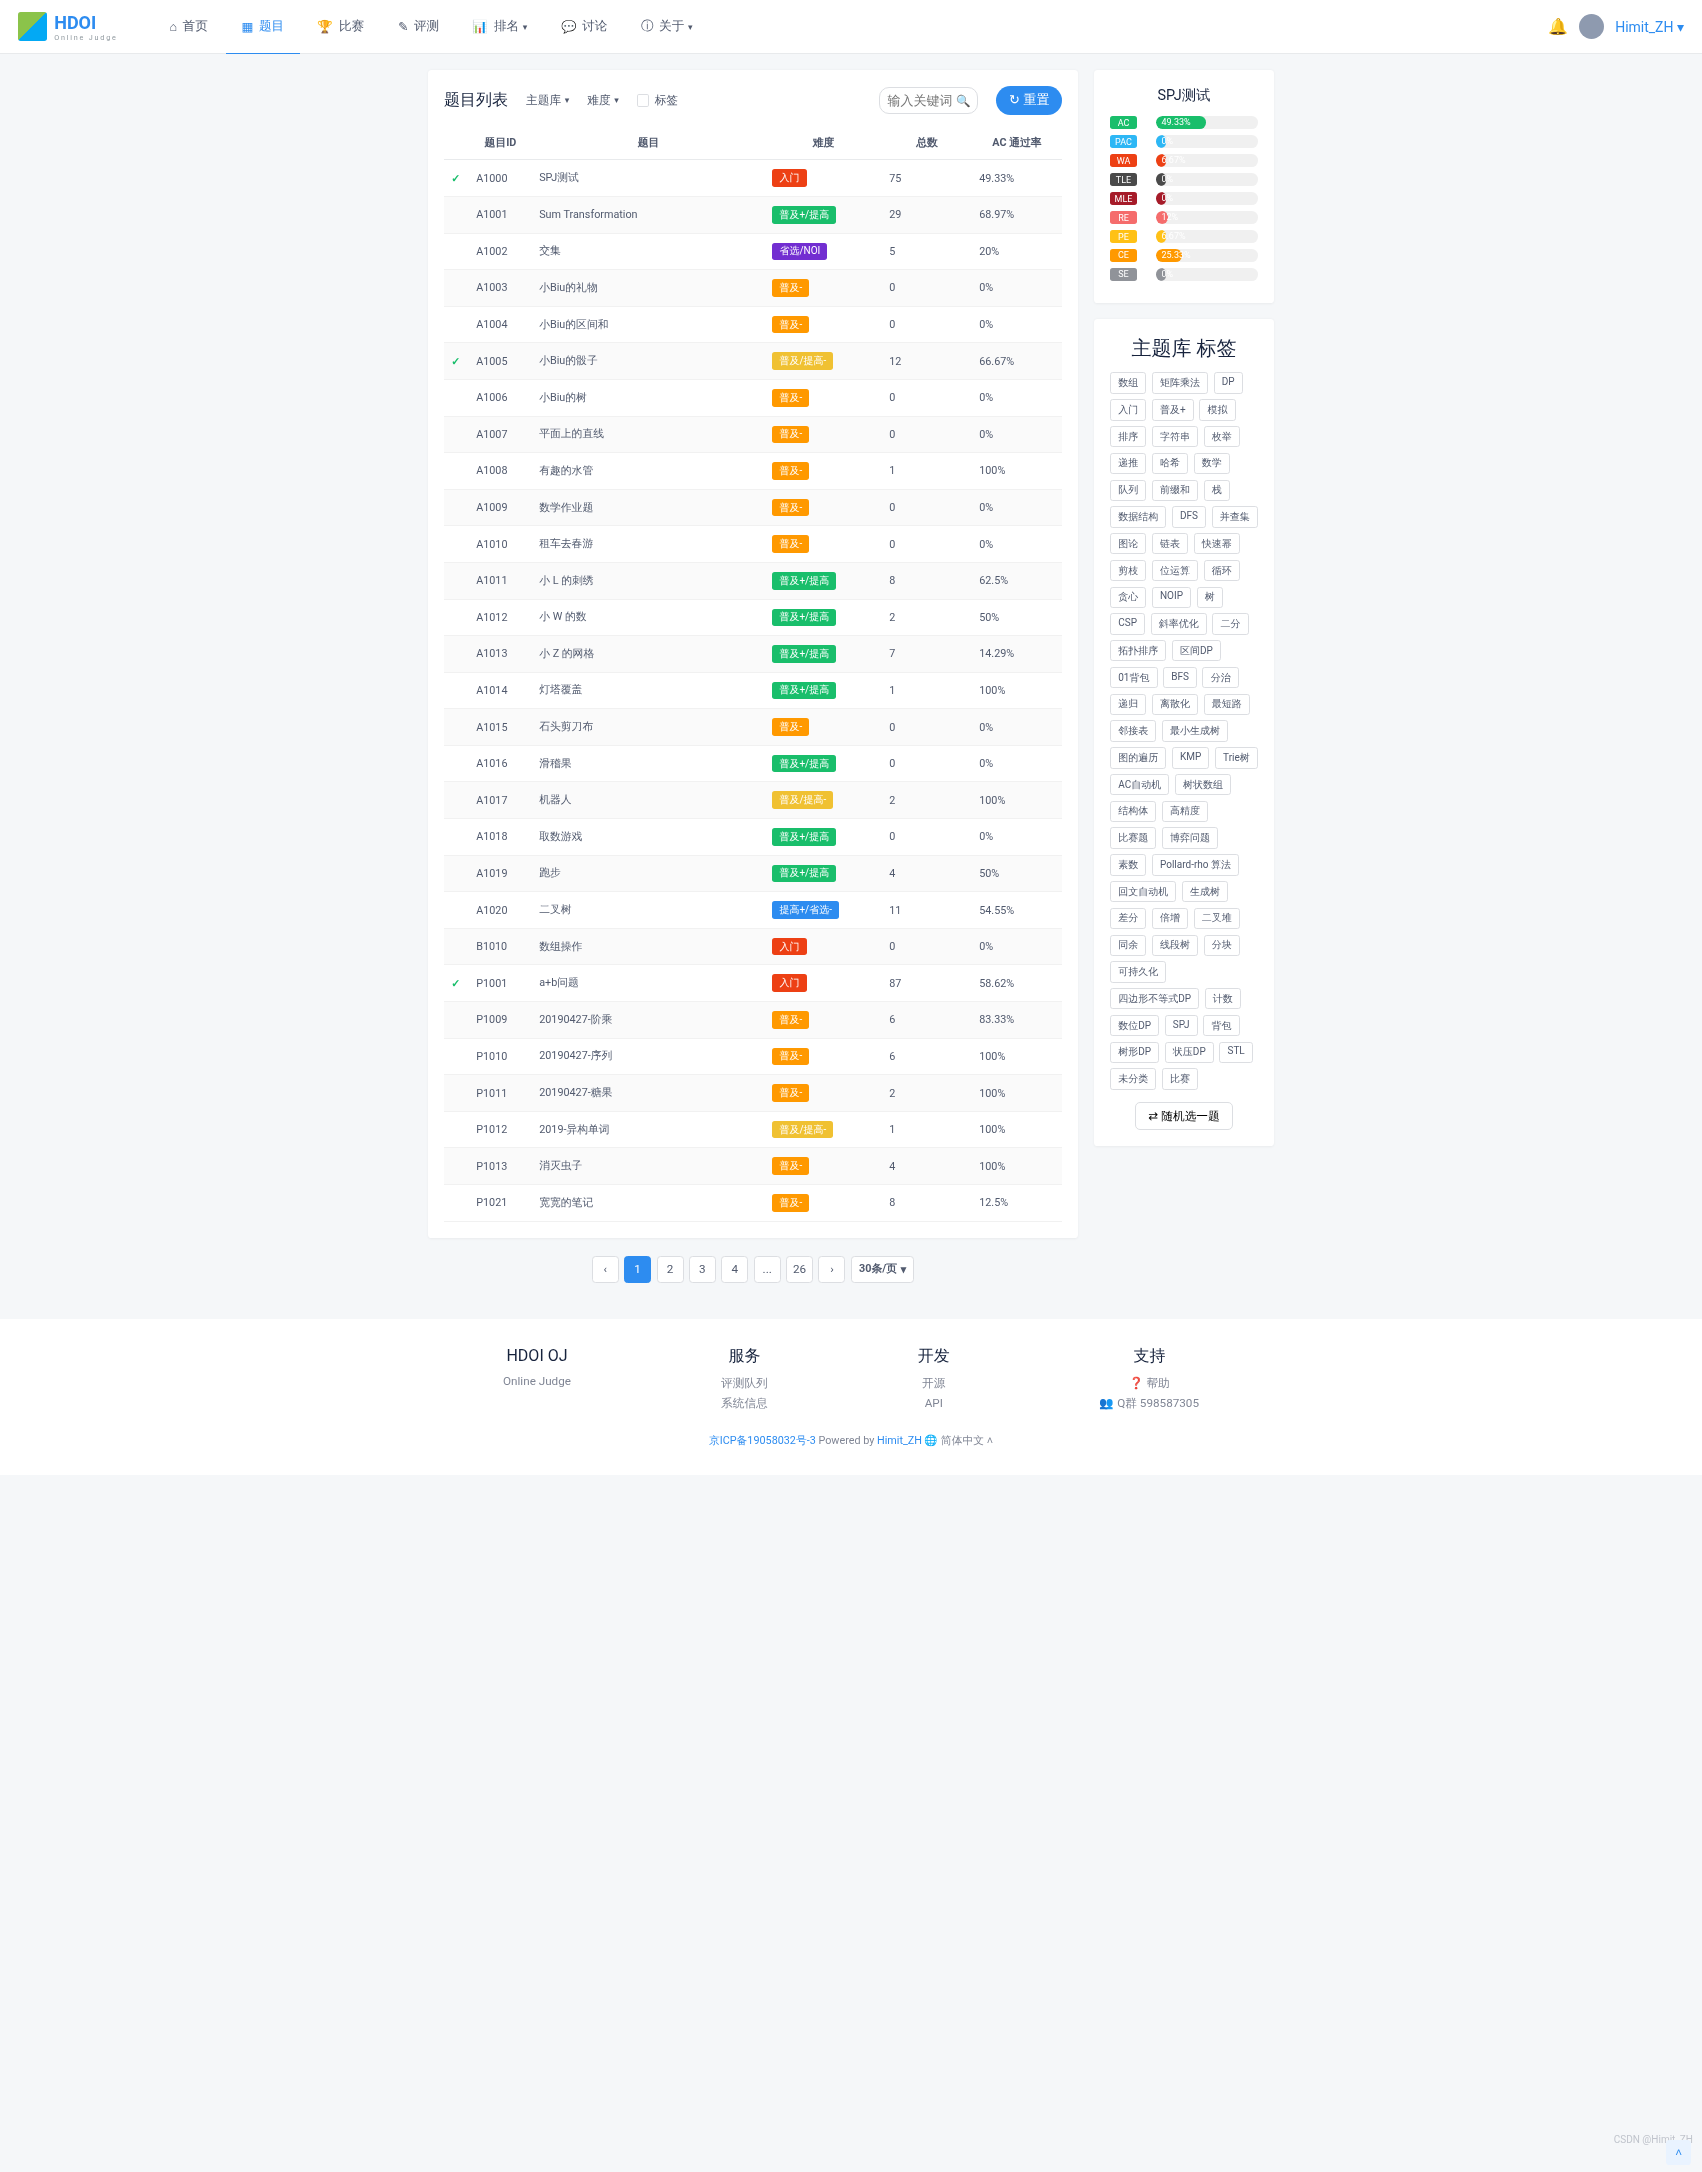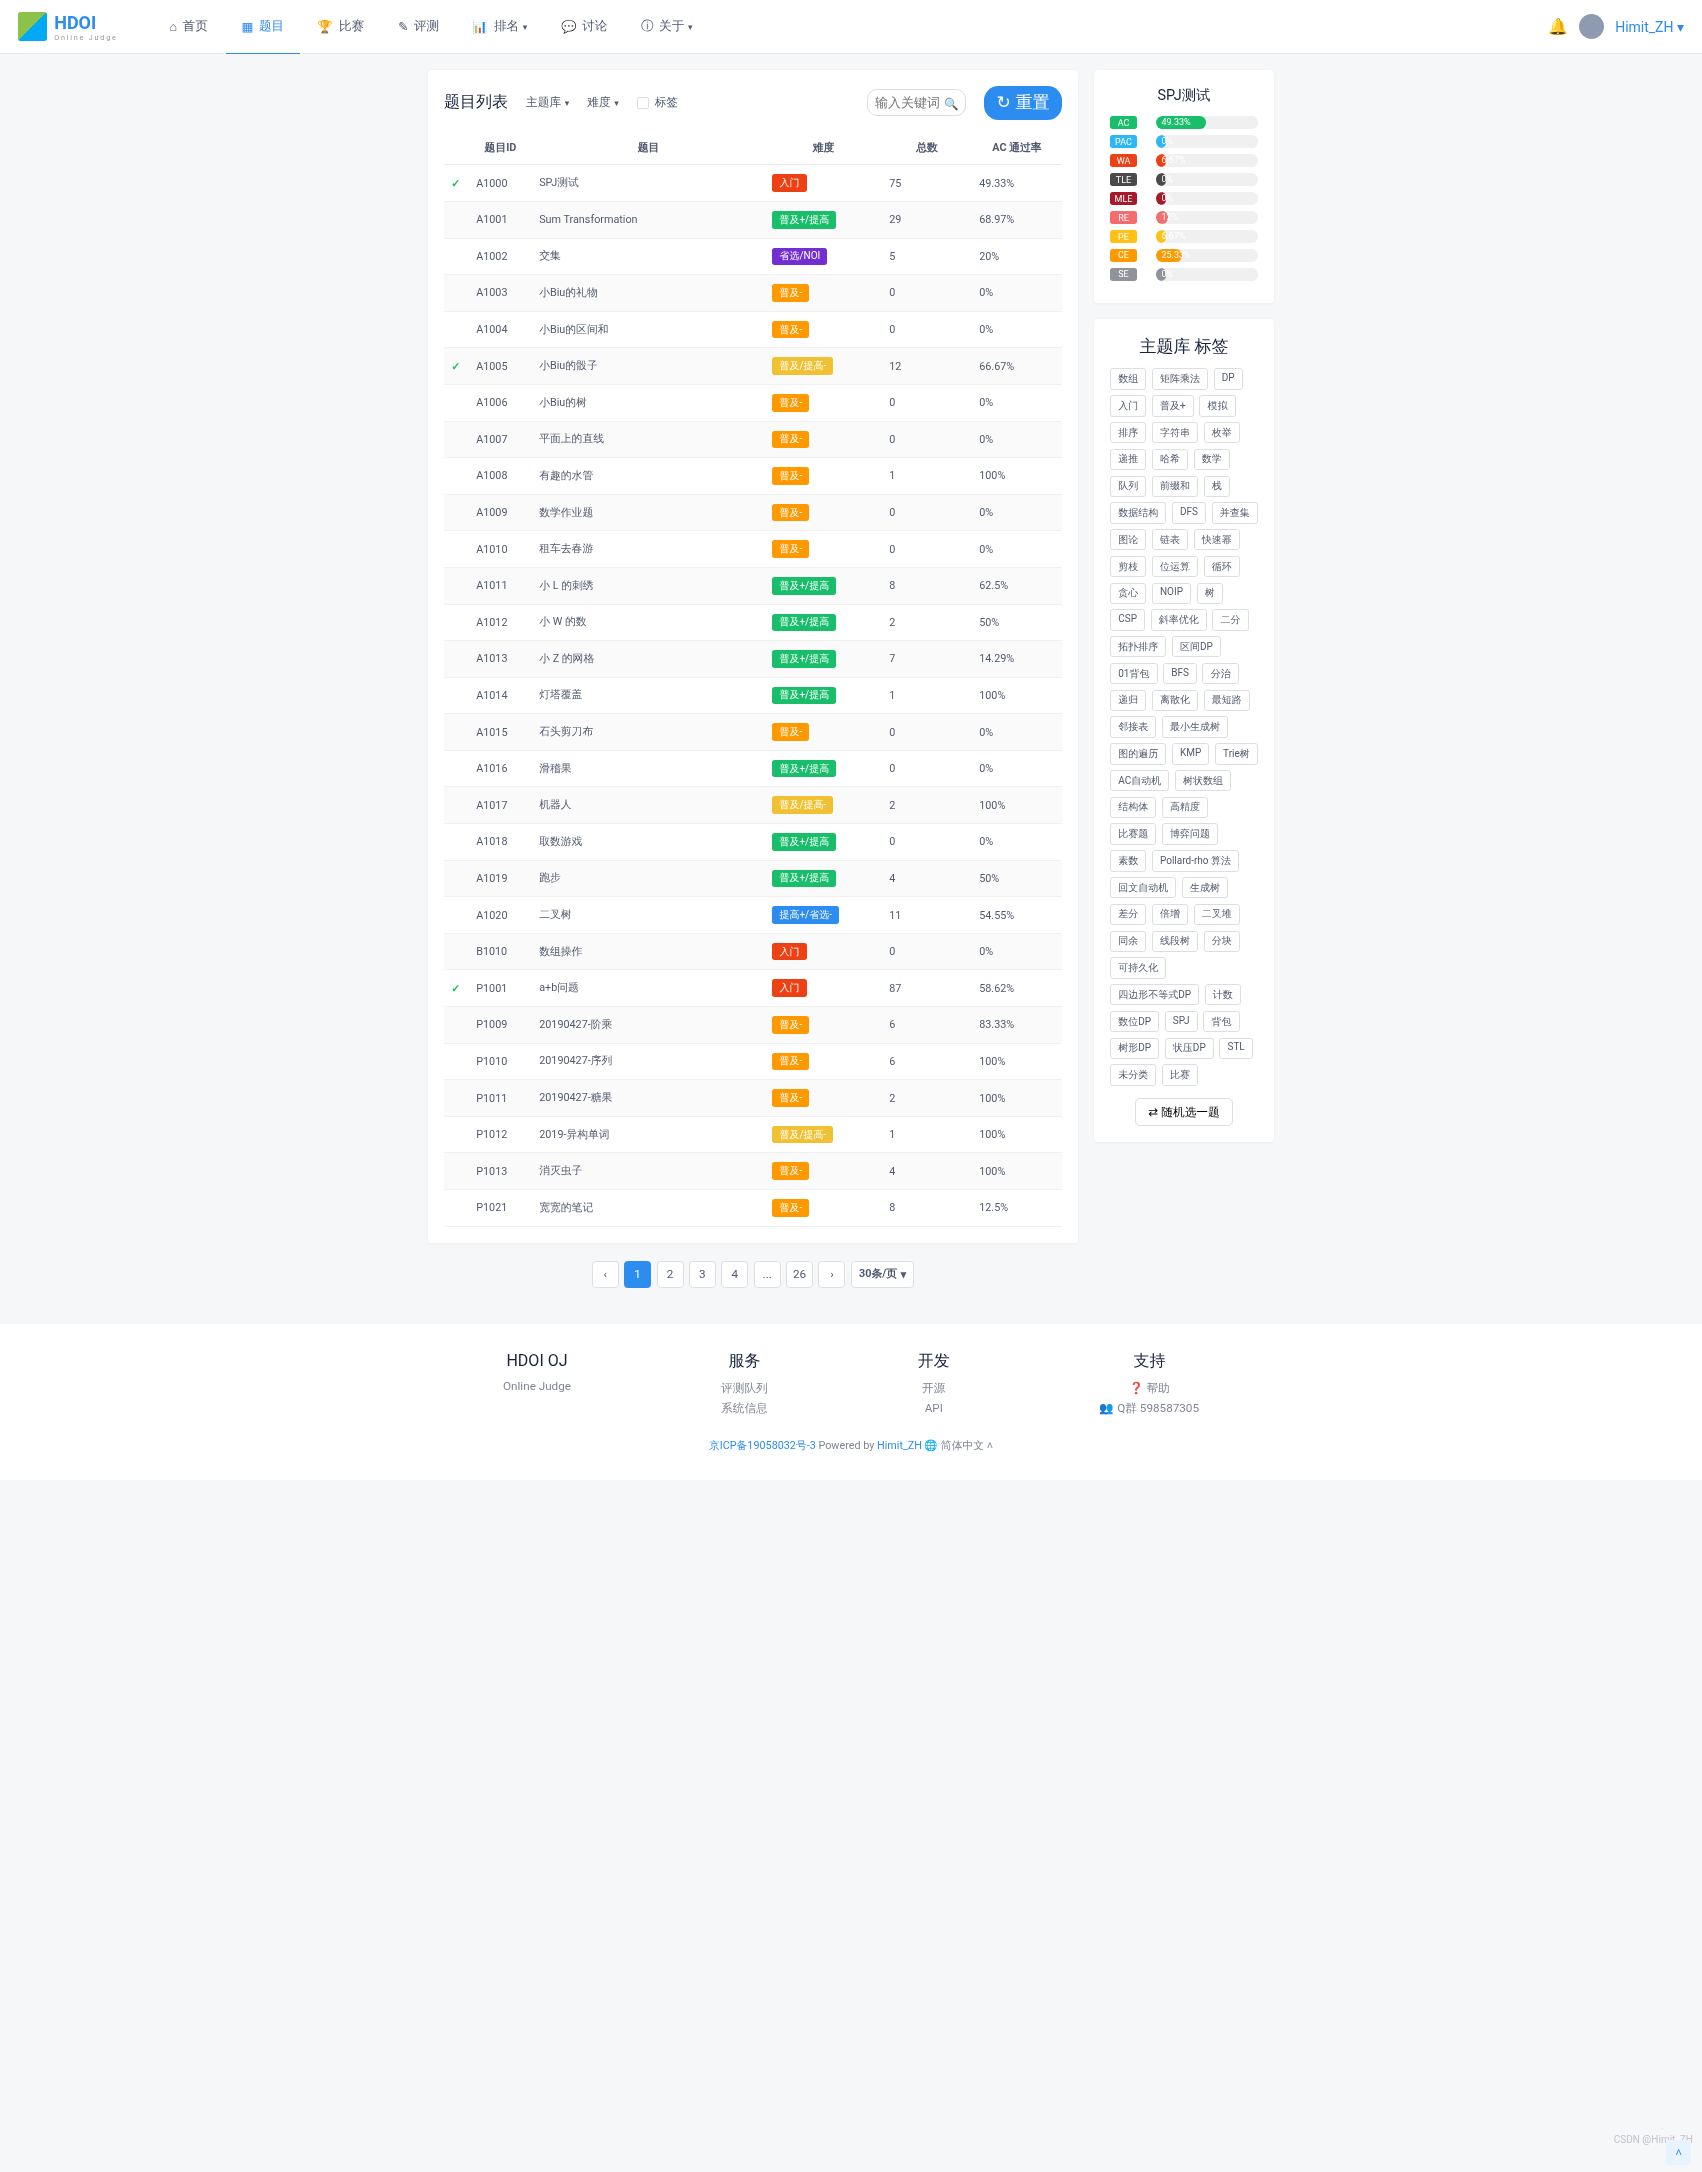--- a/index.html
+++ b/index.html
@@ -23,42 +23,42 @@
 .left{flex:1}
 .card{background:#fff;border-radius:3.6px;box-shadow:0 0.9px 2.7px rgba(0,0,0,.05);padding:16px;margin-bottom:16px}
 .plist-head{display:flex;align-items:center;margin-bottom:12.6px;gap:18px}
 .plist-title{font-size:16px;color:#17233d;flex:0 0 auto}
 .sel{display:flex;align-items:center;color:#515a6e;cursor:pointer;font-size:11.7px}
 .chk{display:flex;align-items:center;gap:5.4px;color:#515a6e}
 .chk-box{width:12.6px;height:12.6px;border:0.9px solid #dcdee2;border-radius:1.8px}
 .search{position:relative;margin-left:auto}
 .search input{width:99px;height:27px;border:0.9px solid #dcdee2;border-radius:10px;padding:0 23.4px 0 7.2px;font-size:13px}
 .search .sico{position:absolute;right:7.2px;top:7.2px;color:#c5c8ce}
-.btn-reset{background:#2d8cf0;color:#fff;border:none;border-radius:14.4px;padding:5.4px 12.6px;font-size:17px;cursor:pointer}
+.btn-reset{background:#2d8cf0;color:#fff;border:none;border-radius:14.4px;padding:5.4px 12.6px;font-size:13px;cursor:pointer}
 table{width:100%;border-collapse:collapse}
 th{text-align:center;font-weight:700;color:#515a6e;padding:9px 7.2px;font-size:10.8px;border-bottom:0.9px solid #e8eaec}
 td{padding:9px 7.2px;border-bottom:0.9px solid #f1f1f1;font-size:10.8px;color:#515a6e}
 tr:nth-child(even) td{background:#fafafa}
 .chkmark{color:#19be6b;font-weight:700}
 .tag{display:inline-block;padding:1.8px 7.2px;border-radius:2.7px;color:#fff;font-size:10px}
 .t-red{background:#ed4014}
 .t-green{background:#19be6b}
 .t-purple{background:#722ed1}
 .t-orange{background:#ff9900}
 .t-yellow{background:#f0c132}
 .t-blue{background:#2d8cf0}
 .right{width:180px;flex:0 0 180px}
 .spj-title{text-align:center;font-size:14.4px;color:#17233d;margin-bottom:10.8px}
 .stat-row{display:flex;align-items:center;margin-bottom:5.4px;gap:19px}
 .stat-lbl{width:27px;font-size:9px;color:#fff;text-align:center;padding:1.8px 0;border-radius:2.7px}
 .stat-bar{flex:1;height:12.6px;background:#f0f0f0;border-radius:6.3px;position:relative;overflow:hidden}
 .stat-fill{height:100%;border-radius:6.3px}
 .stat-txt{position:absolute;left:5.4px;top:0;font-size:9px;line-height:12.6px;color:#fff}
 .b-ac{background:#19be6b}.b-pac{background:#2db7f5}.b-wa{background:#ed4014}.b-tle{background:#4a4a4a}.b-mle{background:#a61b29}.b-re{background:#f56c6c}.b-pe{background:#ffc116}.b-ce{background:#ff9900}.b-se{background:#909399}
-.tags-title{text-align:center;font-size:17px;color:#17233d;margin-bottom:10.8px}
+.tags-title{text-align:center;font-size:20px;color:#17233d;margin-bottom:10.8px}
 .tags-wrap{display:flex;flex-wrap:wrap;gap:5.4px}
 .tagpill{border:0.9px solid #dcdee2;border-radius:2.7px;padding:2.7px 7.2px;font-size:10px;color:#515a6e;cursor:pointer}
 .btn-rand{margin:12.6px auto 0;display:block;border:0.9px solid #dcdee2;background:#fff;padding:5.4px 12.6px;border-radius:5px;cursor:pointer;font-size:11.7px}
 .pager{display:flex;justify-content:center;align-items:center;gap:5.4px;margin:18px 0}
 .pg{min-width:27px;height:27px;display:flex;align-items:center;justify-content:center;border:0.9px solid #dcdee2;border-radius:3.6px;cursor:pointer;background:#fff;font-size:11.7px}
 .pg.active{background:#2d8cf0;color:#fff;border-color:#2d8cf0}
 .pg-sel{height:27px;border:0.9px solid #dcdee2;border-radius:3.6px;padding:0 7.2px;background:#fff;font-size:10.8px}
 .footer{background:#fff;padding:27px 0;margin-top:18px}
 .foot-cols{max-width:846px;margin:0 auto;display:flex;justify-content:space-around;text-align:center}
 .foot-col h3{font-size:16px;color:#17233d;font-weight:400;margin-bottom:9px}

